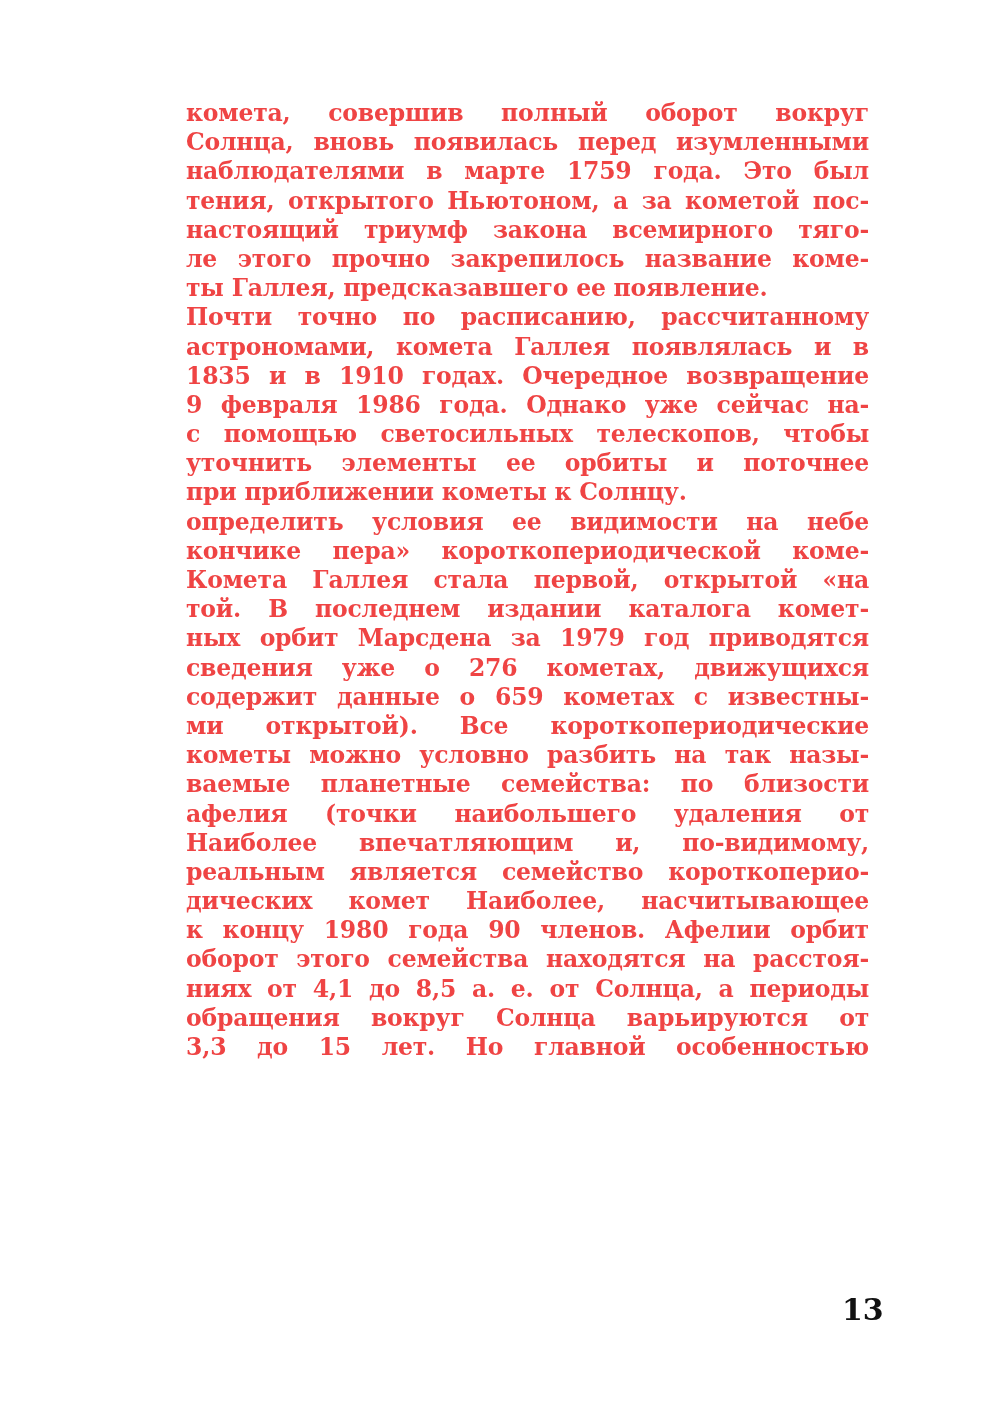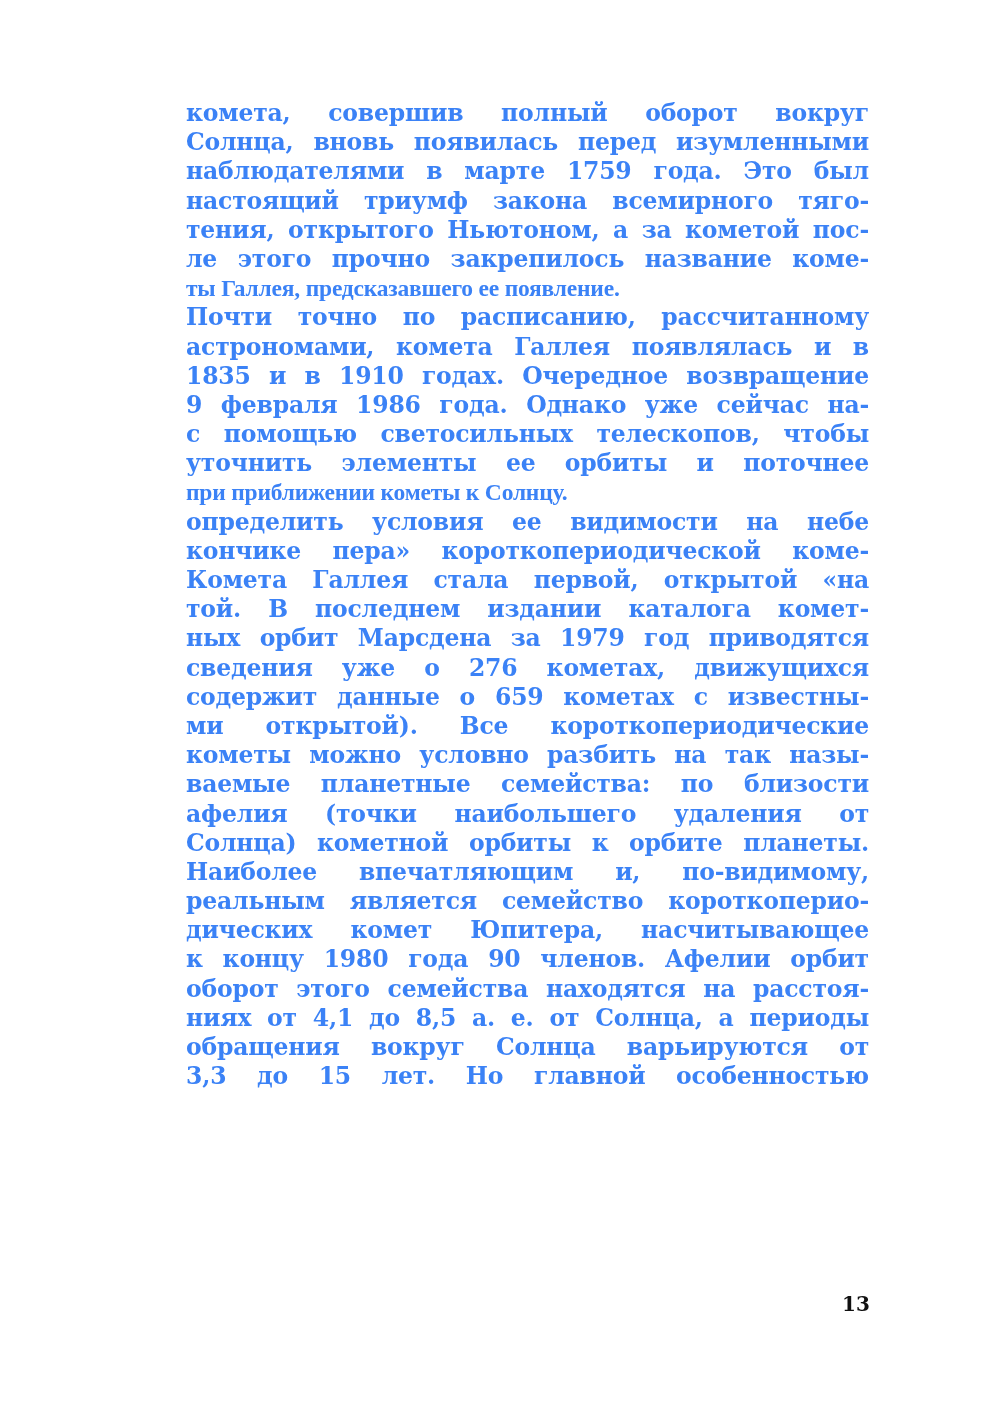--- a/index.html
+++ b/index.html
@@ -1,68 +1,67 @@
 <!DOCTYPE html>
 <html><head>
 <meta charset="utf-8">
 <style>
   html, body { margin: 0; padding: 0; background: #ffffff; }
   body { width: 1000px; height: 1418px; position: relative; overflow: hidden; }
   .page { position: absolute; left: 0; top: 0; width: 1000px; height: 1418px; background: #ffffff; }
   .text-block {
     position: absolute; left: 186px; top: 99px; width: 683px;
     font-family: "DejaVu Serif", serif; font-weight: bold;
-    font-size: 23.5px; color: #3b82f6; letter-spacing: -0.2px;
+    font-size: 23.5px; color: #ef4444; letter-spacing: -0.2px;
   }
   .line {
     display: block; height: 29.2px; line-height: 29.2px;
     white-space: nowrap; text-align: justify; text-align-last: justify;
     overflow: hidden;
   }
-  .line.last { text-align-last: left; font-family: Liberation Serif, serif; }
+  .line.last { text-align-last: left; }
   .page-number {
     position: absolute; left: 842px; top: 1292px;
     font-family: "DejaVu Serif", serif; font-weight: bold;
-    font-size: 20px; color: #111111;
+    font-size: 30px; color: #111111;
   }
 </style>
 </head>
 <body>
 
 <div class="page">
   <div class="text-block">
     <span class="line">комета, совершив полный оборот вокруг</span>
     <span class="line">Солнца, вновь появилась перед изумленными</span>
     <span class="line">наблюдателями в марте 1759 года. Это был</span>
+    <span class="line">тения, открытого Ньютоном, а за кометой пос-</span>
     <span class="line">настоящий триумф закона всемирного тяго-</span>
-    <span class="line">тения, открытого Ньютоном, а за кометой пос-</span>
     <span class="line">ле этого прочно закрепилось название коме-</span>
     <span class="line last">ты Галлея, предсказавшего ее появление.</span>
     <span class="line">Почти точно по расписанию, рассчитанному</span>
     <span class="line">астрономами, комета Галлея появлялась и в</span>
     <span class="line">1835 и в 1910 годах. Очередное возвращение</span>
     <span class="line">9 февраля 1986 года. Однако уже сейчас на-</span>
     <span class="line">с помощью светосильных телескопов, чтобы</span>
     <span class="line">уточнить элементы ее орбиты и поточнее</span>
     <span class="line last">при приближении кометы к Солнцу.</span>
     <span class="line">определить условия ее видимости на небе</span>
     <span class="line">кончике пера» короткопериодической коме-</span>
     <span class="line">Комета Галлея стала первой, открытой «на</span>
     <span class="line">той. В последнем издании каталога комет-</span>
     <span class="line">ных орбит Марсдена за 1979 год приводятся</span>
     <span class="line">сведения уже о 276 кометах, движущихся</span>
     <span class="line">содержит данные о 659 кометах с известны-</span>
     <span class="line">ми открытой). Все короткопериодические</span>
     <span class="line">кометы можно условно разбить на так назы-</span>
     <span class="line">ваемые планетные семейства: по близости</span>
     <span class="line">афелия (точки наибольшего удаления от</span>
-    <span class="line">Солнца) кометной орбиты к орбите планеты.</span>
     <span class="line">Наиболее впечатляющим и, по-видимому,</span>
     <span class="line">реальным является семейство короткоперио-</span>
-    <span class="line">дических комет Юпитера, насчитывающее</span>
+    <span class="line">дических комет Наиболее, насчитывающее</span>
     <span class="line">к концу 1980 года 90 членов. Афелии орбит</span>
     <span class="line">оборот этого семейства находятся на расстоя-</span>
     <span class="line">ниях от 4,1 до 8,5 а. е. от Солнца, а периоды</span>
     <span class="line">обращения вокруг Солнца варьируются от</span>
     <span class="line">3,3 до 15 лет. Но главной особенностью</span>
   </div>
   <div class="page-number">13</div>
 </div>
 
 </body></html>

